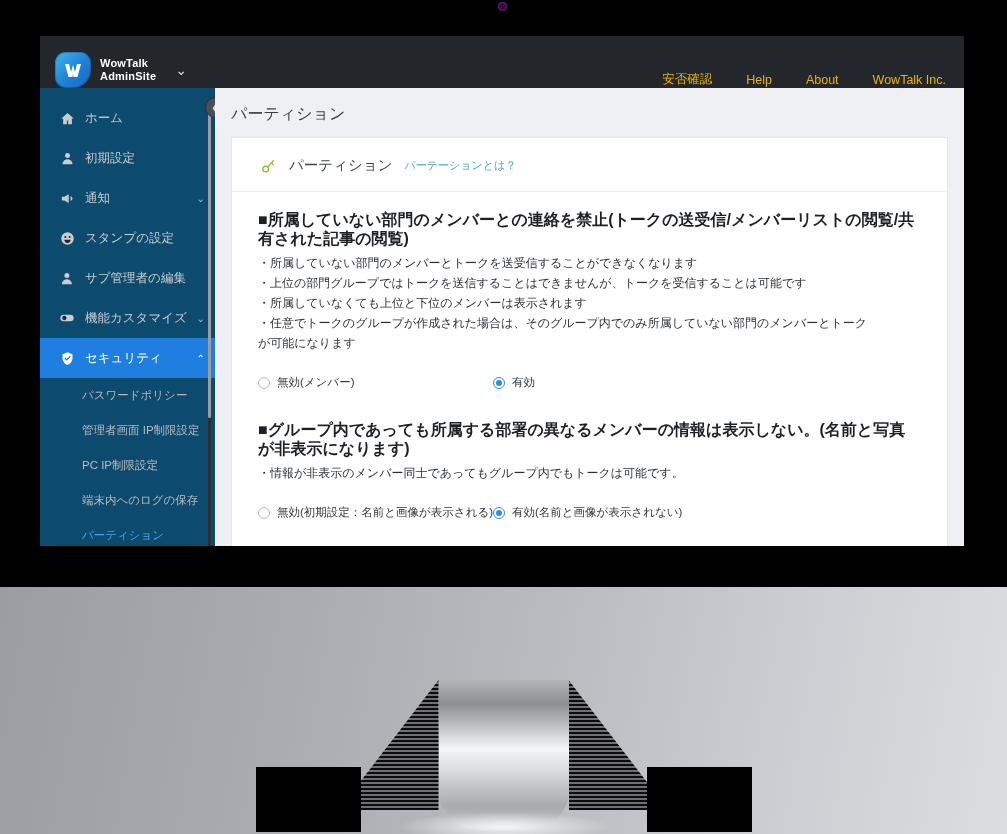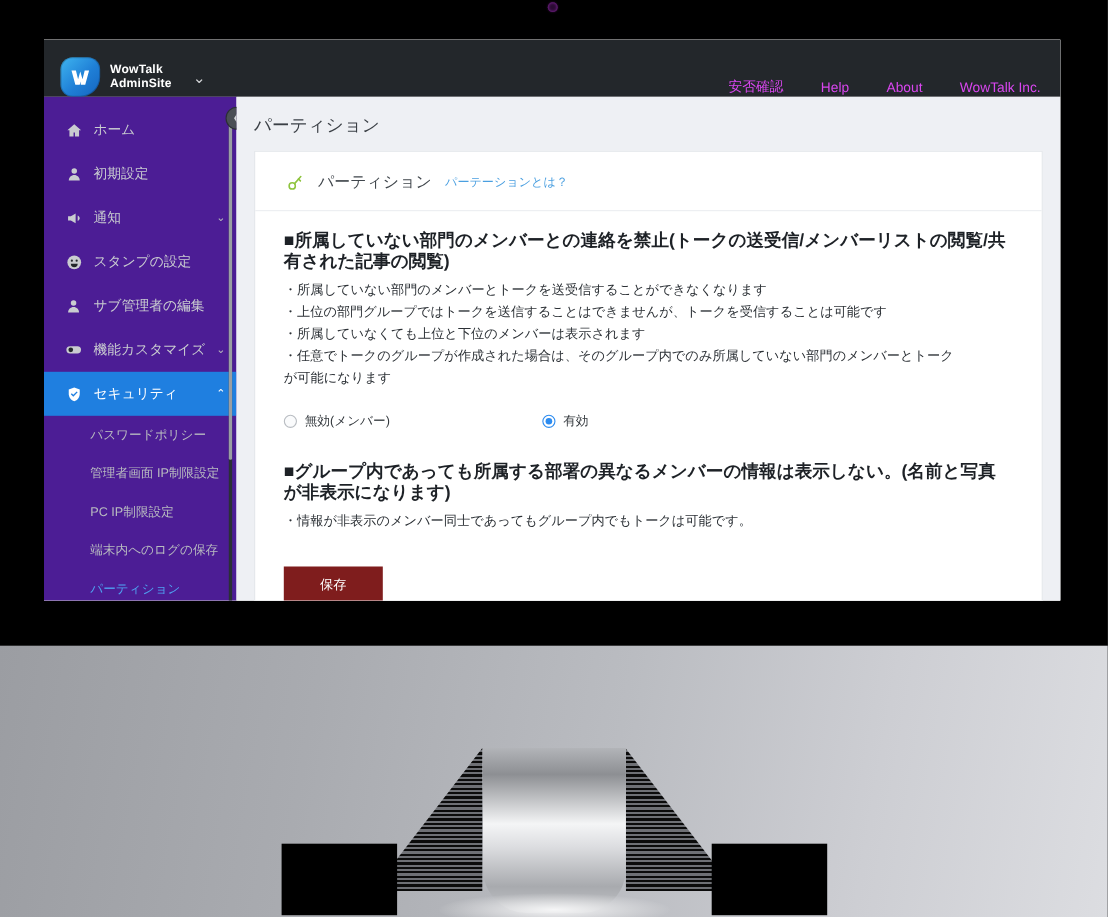--- a/index.html
+++ b/index.html
@@ -65,27 +65,27 @@
     width:36px;height:36px;flex:0 0 36px;position:relative;
     background:linear-gradient(135deg,#3fb5f0 0%,#1f7fd6 55%,#1565c0 100%);
     border-radius:11px 11px 18px 11px;
     display:flex;align-items:center;justify-content:center;
     box-shadow:0 0 0 1px rgba(0,0,0,.2) inset;
   }
   .brand-logo svg{display:block;}
   .brand-text{color:#fff;font-size:11px;line-height:13px;font-weight:bold;letter-spacing:.2px;}
   .brand-caret{color:#d6d8da;font-size:14px;margin-left:10px;line-height:1;}
   .topnav{margin-left:auto;display:flex;align-items:center;padding-right:18px;gap:34px;}
-  .topnav a{color:#d946ef;font-size:12.5px;text-decoration:none;white-space:nowrap;}
+  .topnav a{color:#eab308;font-size:12.5px;text-decoration:none;white-space:nowrap;}
 
   .body-row{display:flex;height:508px;}
 
   
   .sidebar{
-    width:175px;flex:0 0 175px;background:#4c1d95;position:relative;
+    width:175px;flex:0 0 175px;background:#0c4a6e;position:relative;
     overflow:hidden;
   }
   .side-list{padding-top:10px;}
   .side-item{
     display:flex;align-items:center;height:40px;padding:0 10px 0 18px;
     color:#c9ccd0;font-size:12.5px;cursor:pointer;position:relative;
   }
   .side-item .ic{width:18px;flex:0 0 18px;display:flex;align-items:center;justify-content:center;margin-right:9px;}
   .side-item .ic svg{display:block;fill:#c9ccd0;}
   .side-item.active{background:#1f7fe0;color:#fff;}
@@ -308,20 +308,30 @@
                     <span class="rb on"></span>
                     <span>有効</span>
                   </label>
                 </div>
               </div>
 
               <div class="gap2">
                 <p class="sec-head">■グループ内であっても所属する部署の異なるメンバーの情報は表示しない。(名前と写真が非表示になります)</p>
                 <p class="sec-line">・情報が非表示のメンバー同士であってもグループ内でもトークは可能です。</p>
 
+                <div class="radio-row">
+                  <label class="radio-opt" style="width:235px">
+                    <span class="rb"></span>
+                    <span>無効(初期設定：名前と画像が表示される)</span>
+                  </label>
+                  <label class="radio-opt">
+                    <span class="rb on"></span>
+                    <span>有効(名前と画像が表示されない)</span>
+                  </label>
+                </div>
               </div>
 
               <button class="save-btn">保存</button>
             </div>
           </div>
         </div>
 
       </div>
     </div>
   </div>

